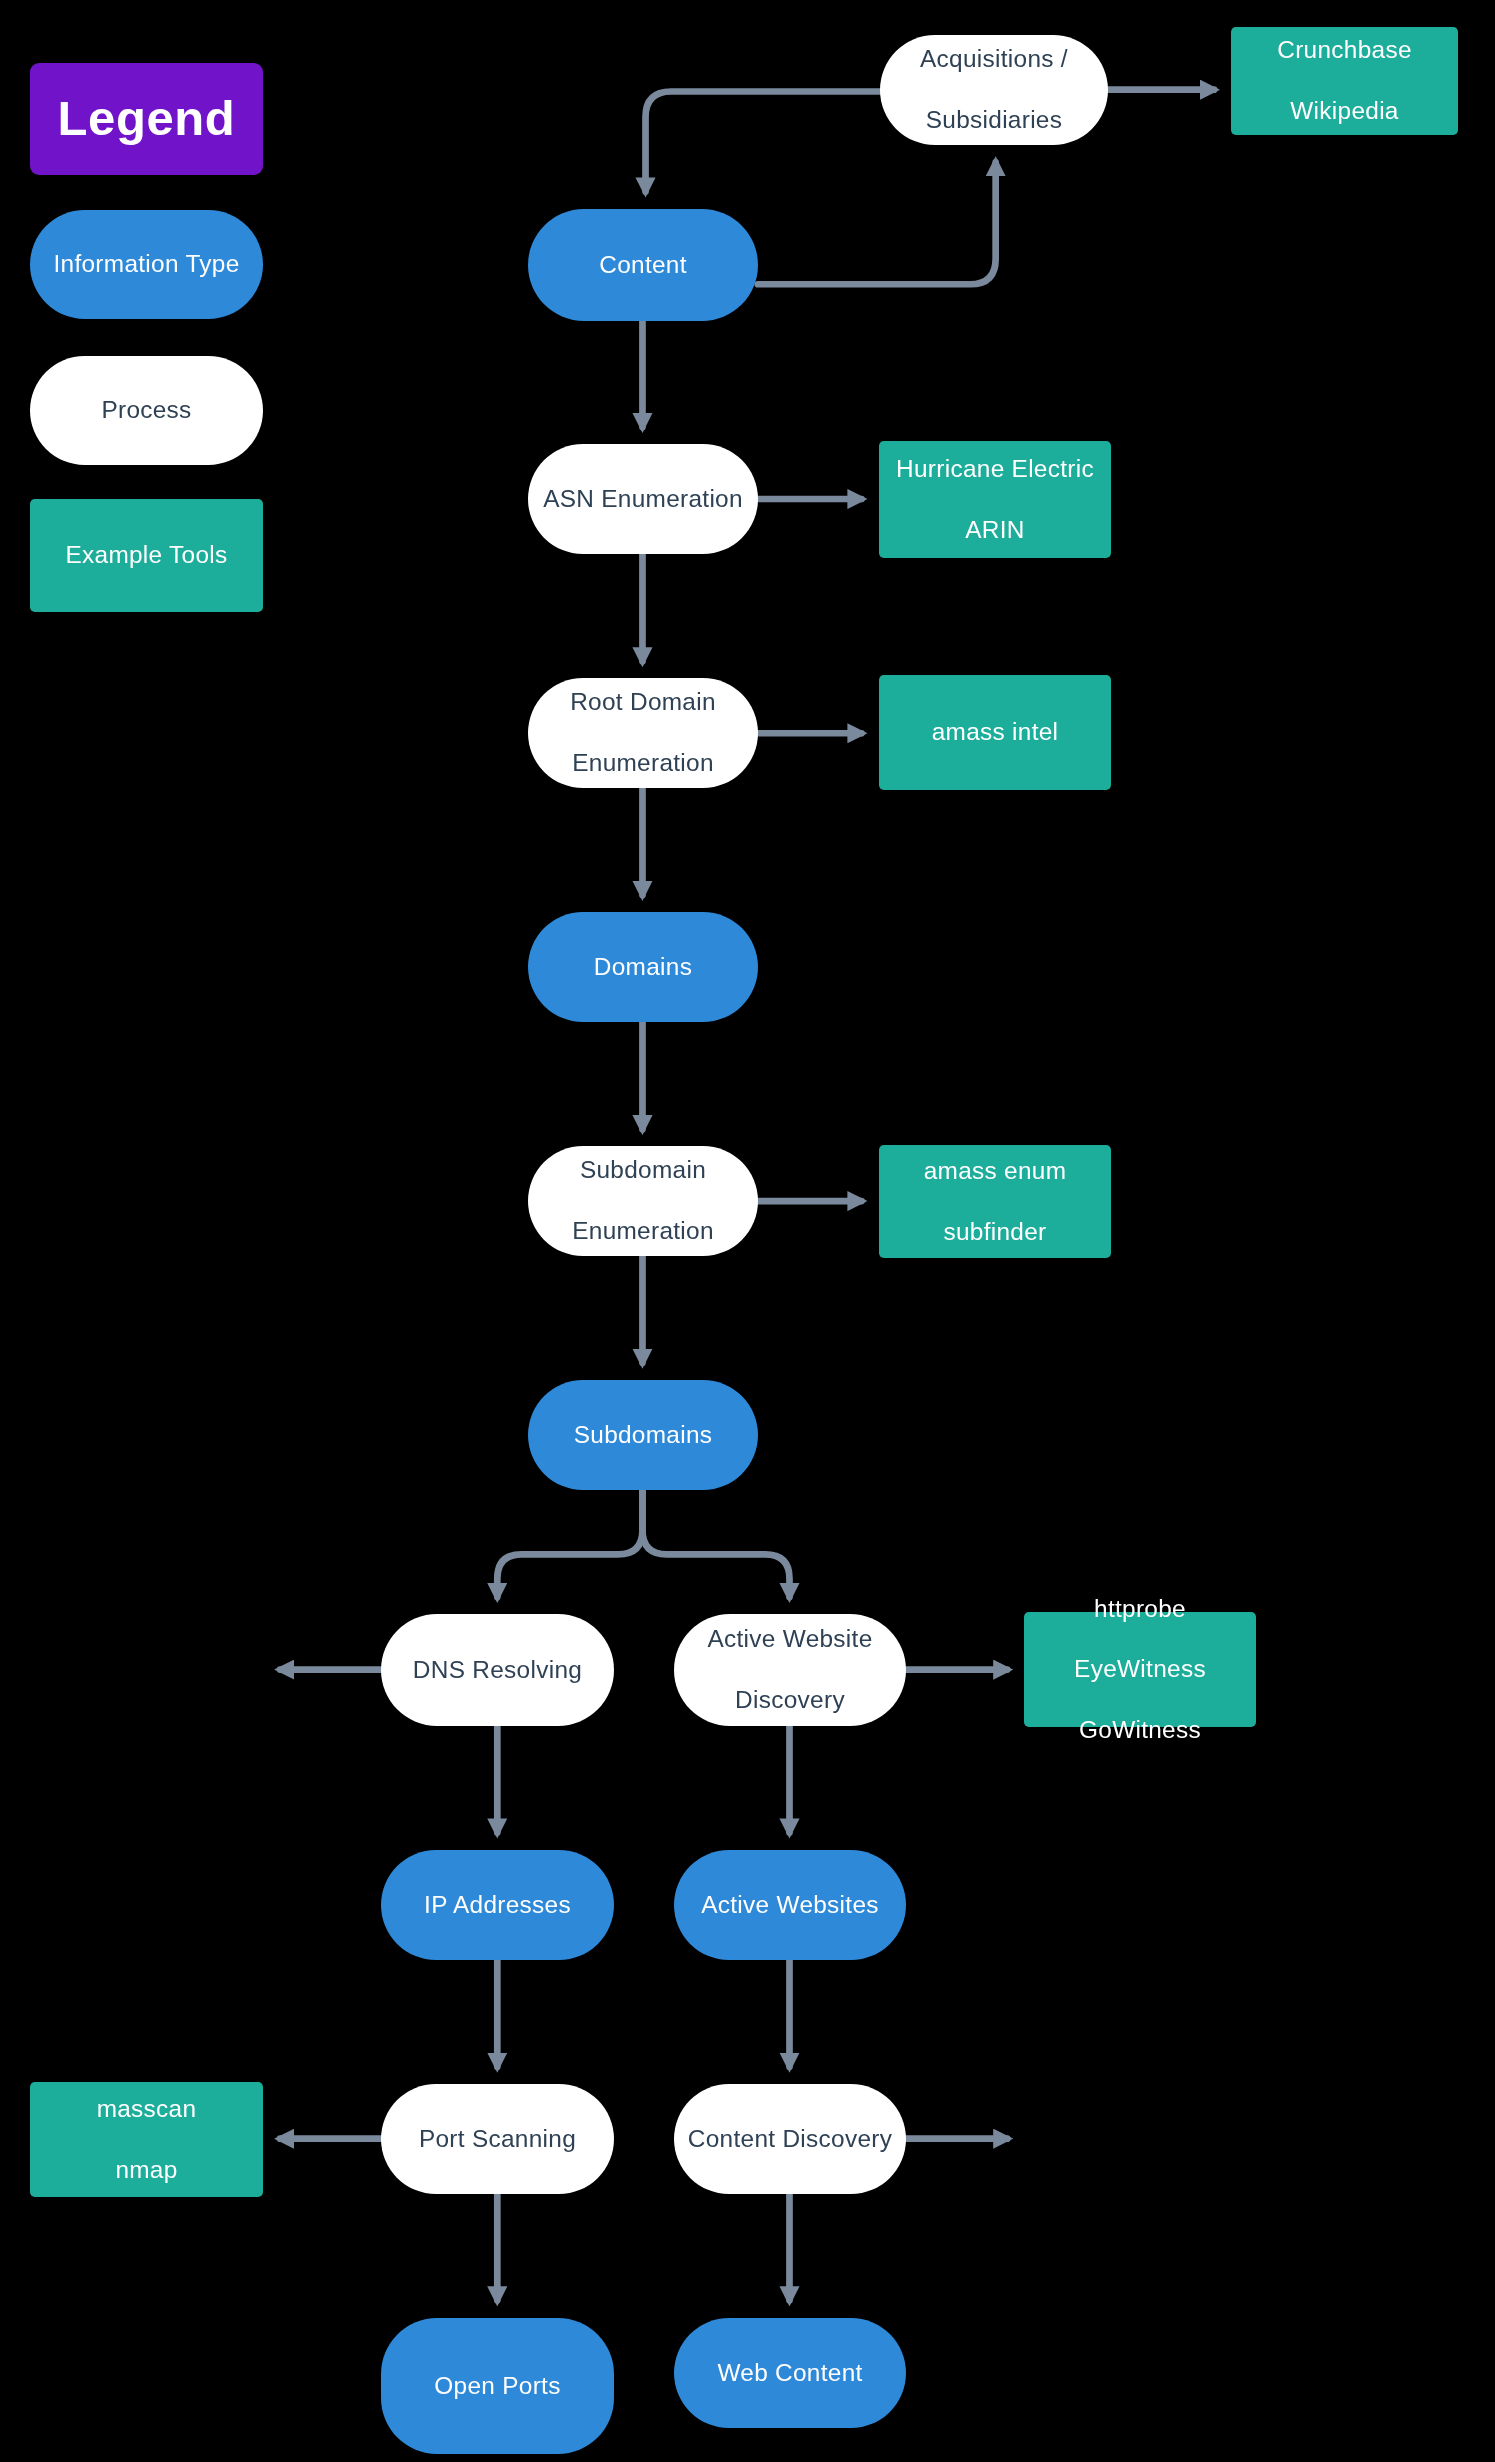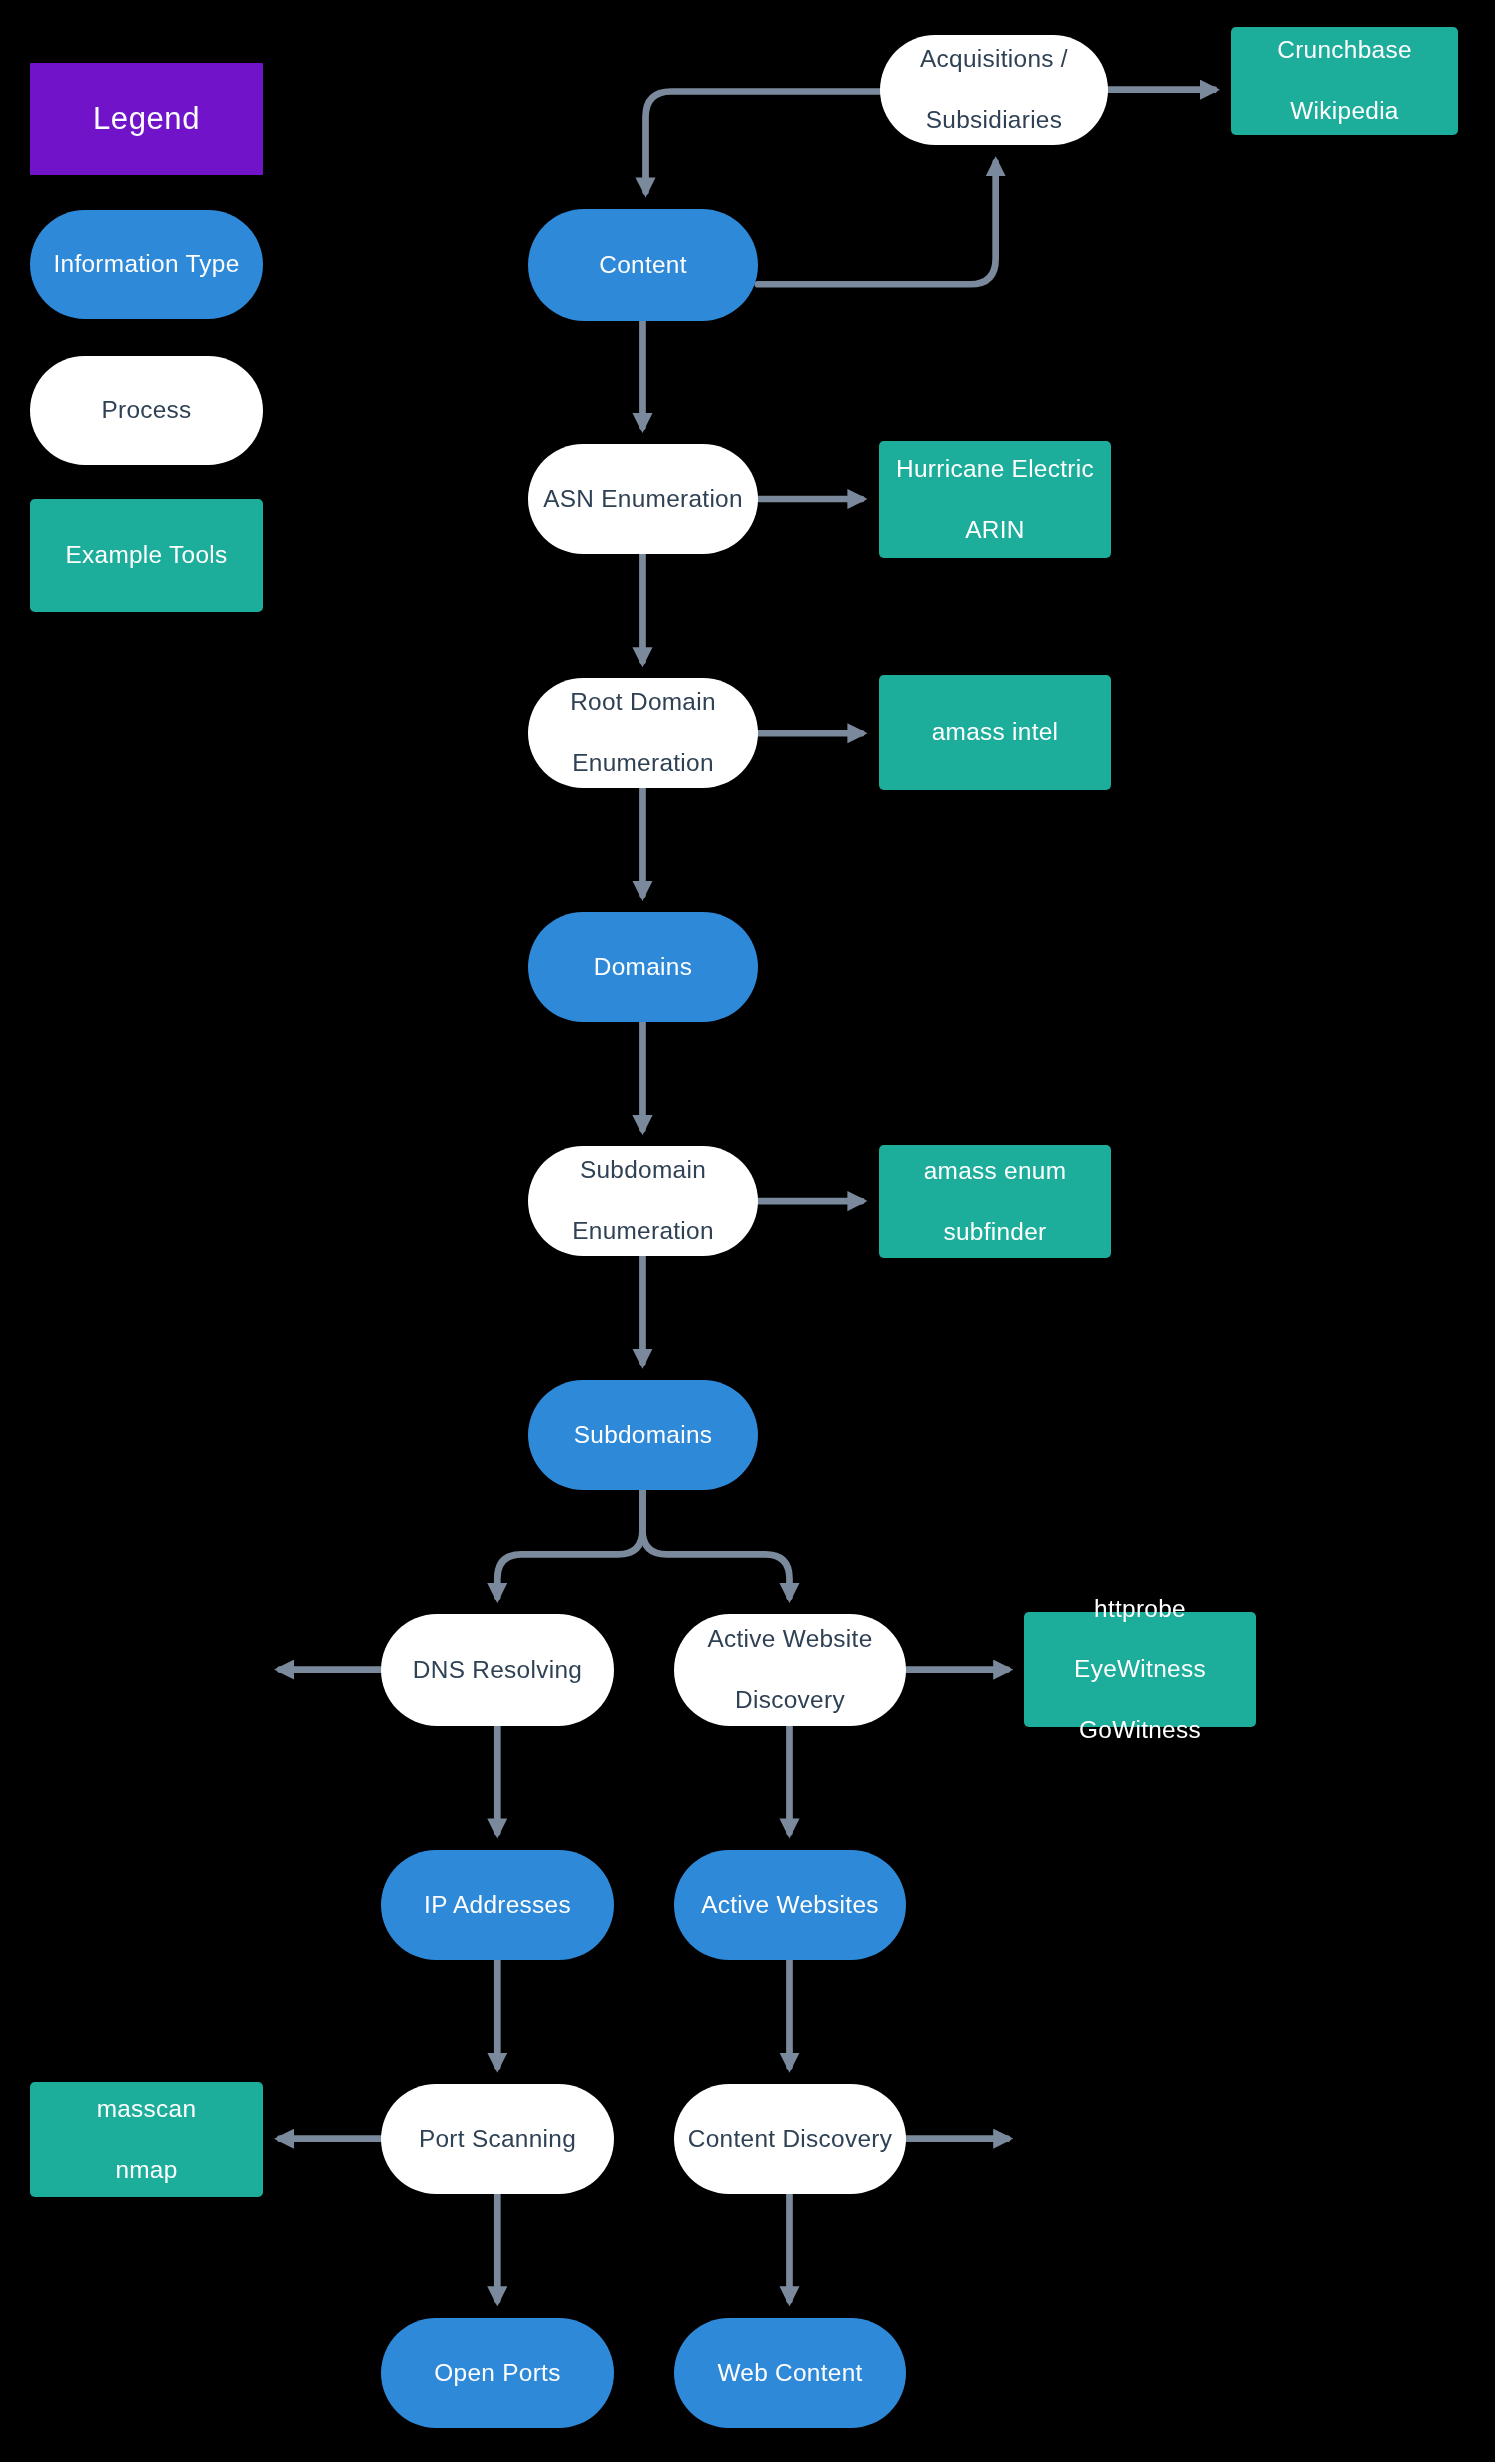--- a/index.html
+++ b/index.html
@@ -21,22 +21,22 @@
   .node{
     position:absolute;
     display:flex;flex-direction:column;align-items:center;justify-content:center;
     text-align:center;font-size:24.4px;line-height:1.5;letter-spacing:0.3px;gap:24px;
   }
   .node span{display:block;}
   .info{background:var(--blue);color:#fff;border-radius:56px;}
   .process{background:var(--white);color:var(--darktext);border-radius:56px;}
   .tool{background:var(--teal);color:#fff;border-radius:4.9px;}
   .legend-title{
-    background:var(--purple);color:#fff;border-radius:1px;
-    font-size:31px;font-weight:400;letter-spacing:0.6px;
+    background:var(--purple);color:#fff;border-radius:9px;
+    font-size:49px;font-weight:700;letter-spacing:0.6px;
   }
 </style>
 </head>
 <body>
 
 <div class="canvas">
 
   <svg class="connectors" viewBox="0 0 2452 4036" xmlns="http://www.w3.org/2000/svg">
     <defs>
       <marker id="arrow" viewBox="0 0 10 10" refX="7" refY="5" markerWidth="3" markerHeight="3" orient="auto-start-reverse">
@@ -152,21 +152,21 @@
     <span>masscan</span>
     <span>nmap</span>
   </div>
   <div class="node process" style="left:381px;top:2084px;width:233px;height:110px;">
     <span>Port Scanning</span>
   </div>
   <div class="node process" style="left:674px;top:2084px;width:232px;height:110px;">
     <span>Content Discovery</span>
   </div>
 
-  <div class="node info" style="left:381px;top:2318px;width:233px;height:110px;text-align:center;">
+  <div class="node info" style="left:381px;top:2318px;width:233px;height:136px;text-align:center;">
     <span>Open Ports</span>
   </div>
   <div class="node info" style="left:674px;top:2318px;width:232px;height:110px;">
     <span>Web Content</span>
   </div>
 
 </div>
 
 
 </body></html>

